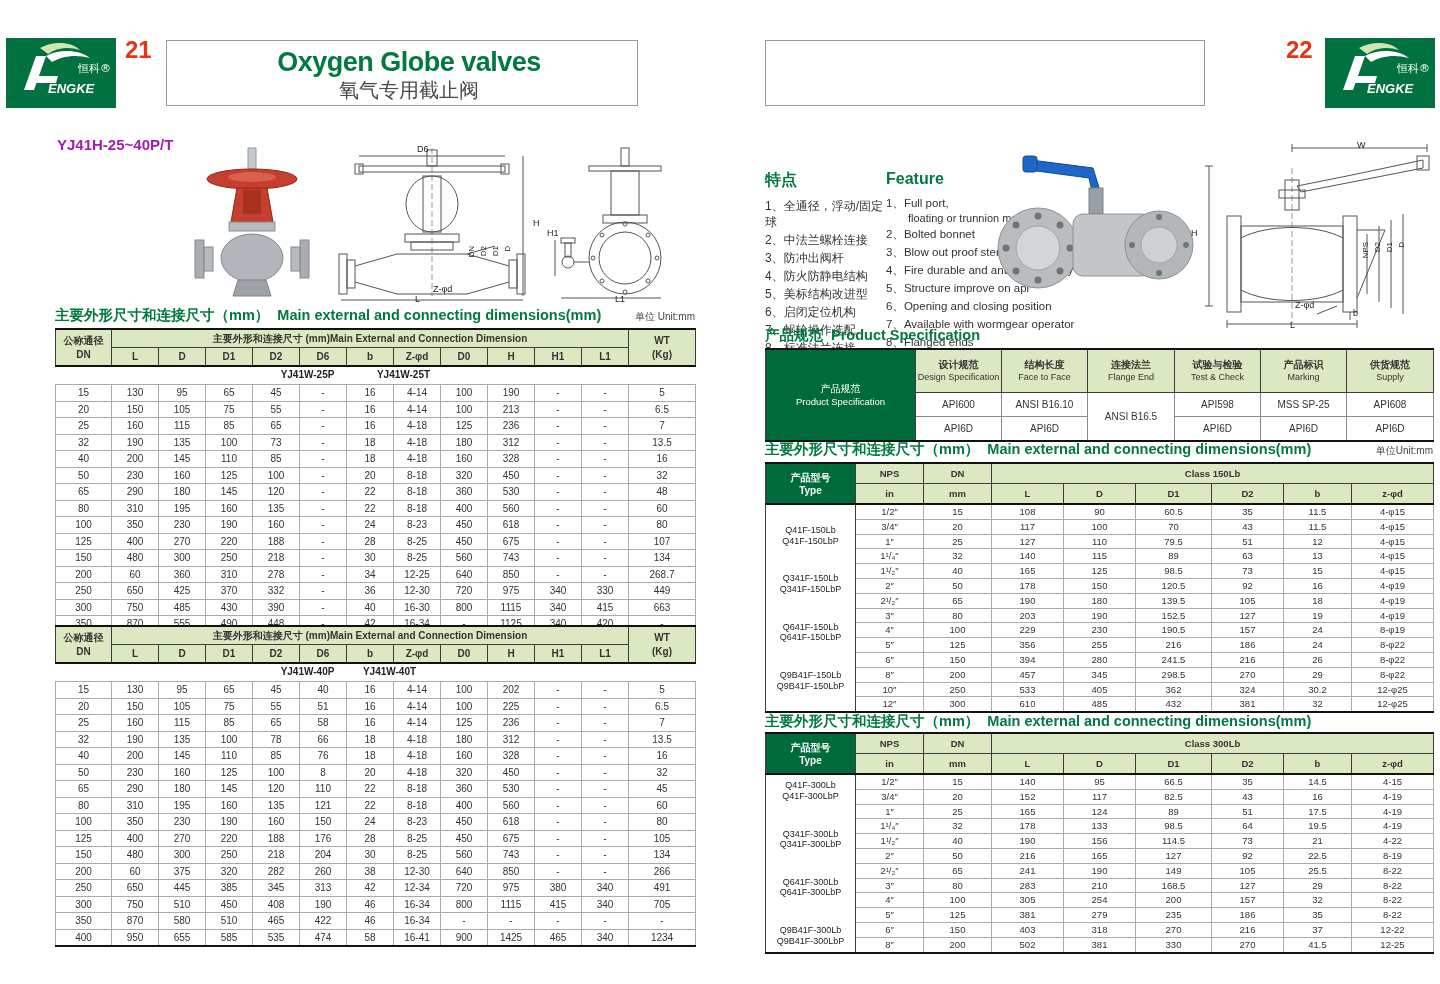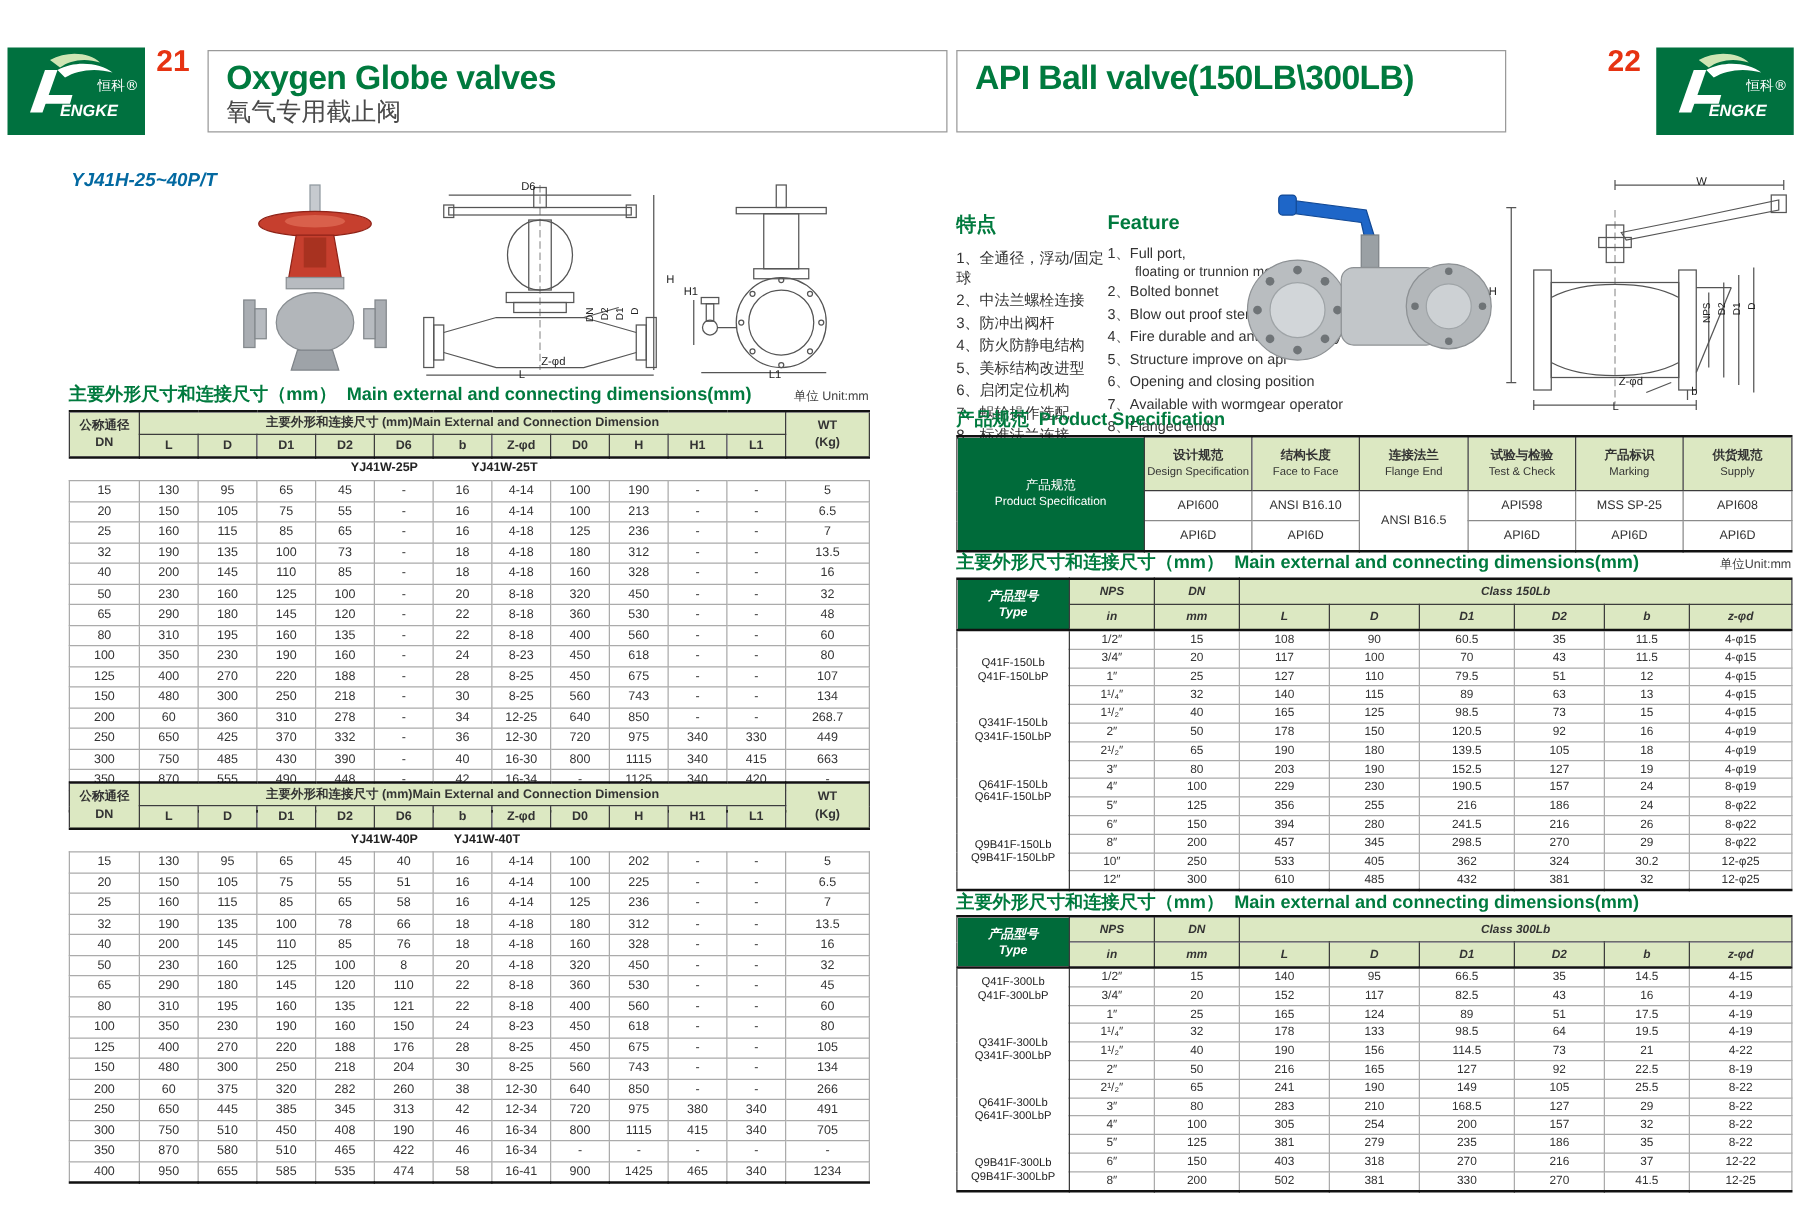--- a/index.html
+++ b/index.html
@@ -13,40 +13,40 @@
   .pagenum{position:absolute;top:36px;font-size:24px;font-weight:bold;color:#e63312;}
   .title-box{position:absolute;top:40px;height:66px;border:1px solid #9a9a9a;background:#fff;
              padding:6px 0 0 14px;box-sizing:border-box;}
   .title-en{font-size:27px;font-weight:bold;color:#007a3e;letter-spacing:-0.5px;line-height:30px;}
   .title-zh{font-size:20px;color:#4a4a4a;line-height:26px;}
 
   
   .sec-title{font-weight:bold;color:#007a3e;font-size:14.5px;white-space:nowrap;}
   .sec-title .zh{margin-right:4px;}
   .unit-label{position:absolute;right:0;bottom:0;font-size:10px;color:#444;font-weight:normal;}
-  .model-code{position:absolute;left:57px;top:136px;font-size:15px;font-weight:bold;color:#0369a1;font-style:italic;}
+  .model-code{position:absolute;left:57px;top:136px;font-size:15px;font-weight:bold;color:#a21caf;}
 
   
   table{border-collapse:collapse;table-layout:fixed;}
   th,td{text-align:center;vertical-align:middle;overflow:hidden;white-space:nowrap;}
 
   
   .dim-table{width:640px;border-top:2px solid #111;border-bottom:2px solid #111;}
   .dim-table th{background:#dce8c2;border:1px solid #3c3c3c;font-size:10px;line-height:14px;height:15px;font-weight:bold;}
   .dim-table thead{border-bottom:2px solid #111;}
   .dim-table td{border:1px solid #ababab;font-size:10px;height:15.5px;line-height:15.5px;padding:0;font-weight:normal;}
   .dim-table .model-row td{border:none;height:17px;position:relative;background:#fff;}
   .dim-table .model-row span{position:absolute;top:0;transform:translateX(-50%);font-size:10px;font-weight:bold;color:#222;}
   .dn-th,.wt-th{font-size:10px;line-height:12px;margin-top:32px;}
 
   
   .rt-table{width:668px;border-top:2px solid #111;border-bottom:2px solid #111;}
   .rt-table th{background:#dce8c2;border:1px solid #3c3c3c;font-size:9.5px;height:17px;line-height:16px;font-weight:bold;}
   .rt-table th.dark{background:#006b3a;color:#fff;font-size:10px;line-height:13px;}
-  .rt-table thead{border-bottom:2px solid #111;font-style:italic;}
+  .rt-table thead{border-bottom:2px solid #111;}
   .rt-table td{border:1px solid #ababab;font-size:9.5px;height:13.8px;line-height:13.8px;padding:0;}
   .type-cell{border:1px solid #3c3c3c !important;background:#fff;vertical-align:middle;padding:0;}
   .type-stack{display:flex;flex-direction:column;justify-content:space-around;}
   .type-group{font-size:9px;line-height:10.5px;color:#222;}
 
   
   .spec-table{width:668px;border-top:2px solid #111;border-bottom:2px solid #111;}
   .spec-table th{background:#dce8c2;border:1px solid #3c3c3c;font-size:10px;line-height:13px;height:40px;font-weight:bold;}
   .spec-table td{border:1px solid #8a8a8a;font-size:10px;height:21px;background:#fff;}
   .spec-side{background:#006b3a !important;color:#fff;border:1px solid #3c3c3c !important;
@@ -74,26 +74,25 @@
       <path d="M18 52 L30 18 L40 18 L28 52 Z" fill="#fff"></path>
       <path d="M30 38 L52 38 L50 45 L28 45 Z" fill="#fff"></path>
       <path d="M34 10 C48 2 66 4 74 12 C62 8 50 10 42 16 Z" fill="#cfe5b4"></path>
       <path d="M40 18 C54 10 74 12 84 20 C70 16 56 18 46 24 Z" fill="#fff"></path>
       <text x="42" y="55" font-size="13" font-style="italic" font-weight="bold" fill="#fff" font-family="Liberation Sans, sans-serif">ENGKE</text>
       <text x="72" y="34" font-size="11" fill="#fff" font-family="DejaVu Sans, sans-serif">恒科®</text>
     </svg>
   </div>
 </div>
 <div class="pagenum" style="left:125px;">21</div>
-<div class="title-box" style="left:166px;width:592px;">
+<div class="title-box" style="left:166px;width:472px;text-align:center;">
   <div class="title-en">Oxygen Globe valves</div>
   <div class="title-zh">氧气专用截止阀</div>
 </div>
 <div class="title-box" style="left:765px;width:440px;">
-  <div class="title-en">API Ball valve(150LB\300LB)</div>
 </div>
 <div class="pagenum" style="left:1286px;">22</div>
 <div class="logo-box" style="left:1325px;">
   <div class="logo-inner">
     <svg width="110" height="70" viewBox="0 0 110 70">
       <path d="M18 52 L30 18 L40 18 L28 52 Z" fill="#fff"></path>
       <path d="M30 38 L52 38 L50 45 L28 45 Z" fill="#fff"></path>
       <path d="M34 10 C48 2 66 4 74 12 C62 8 50 10 42 16 Z" fill="#cfe5b4"></path>
       <path d="M40 18 C54 10 74 12 84 20 C70 16 56 18 46 24 Z" fill="#fff"></path>
       <text x="42" y="55" font-size="13" font-style="italic" font-weight="bold" fill="#fff" font-family="Liberation Sans, sans-serif">ENGKE</text>

